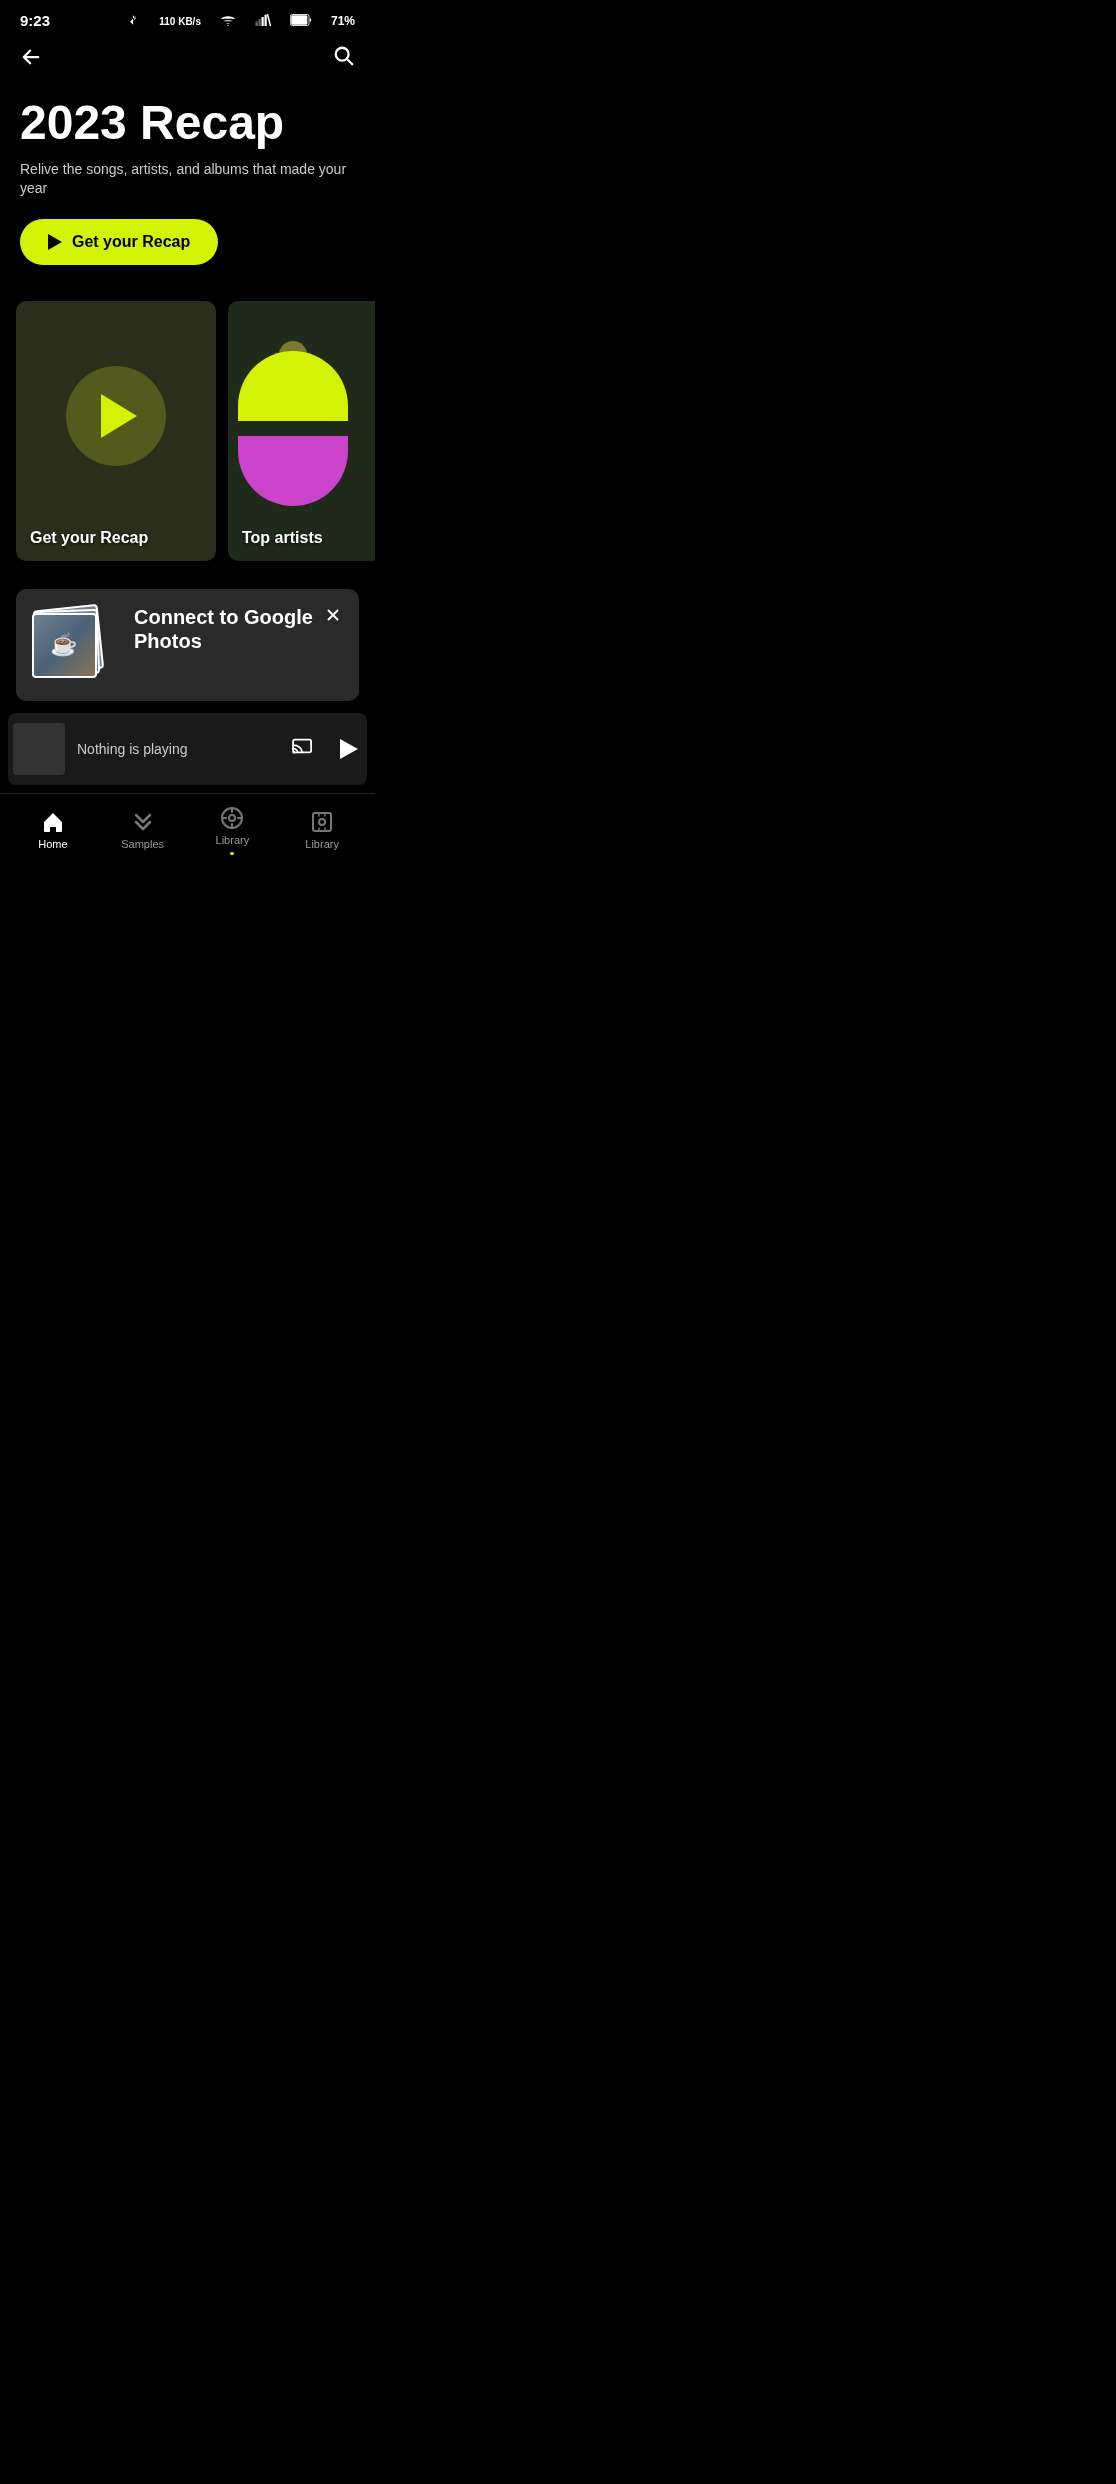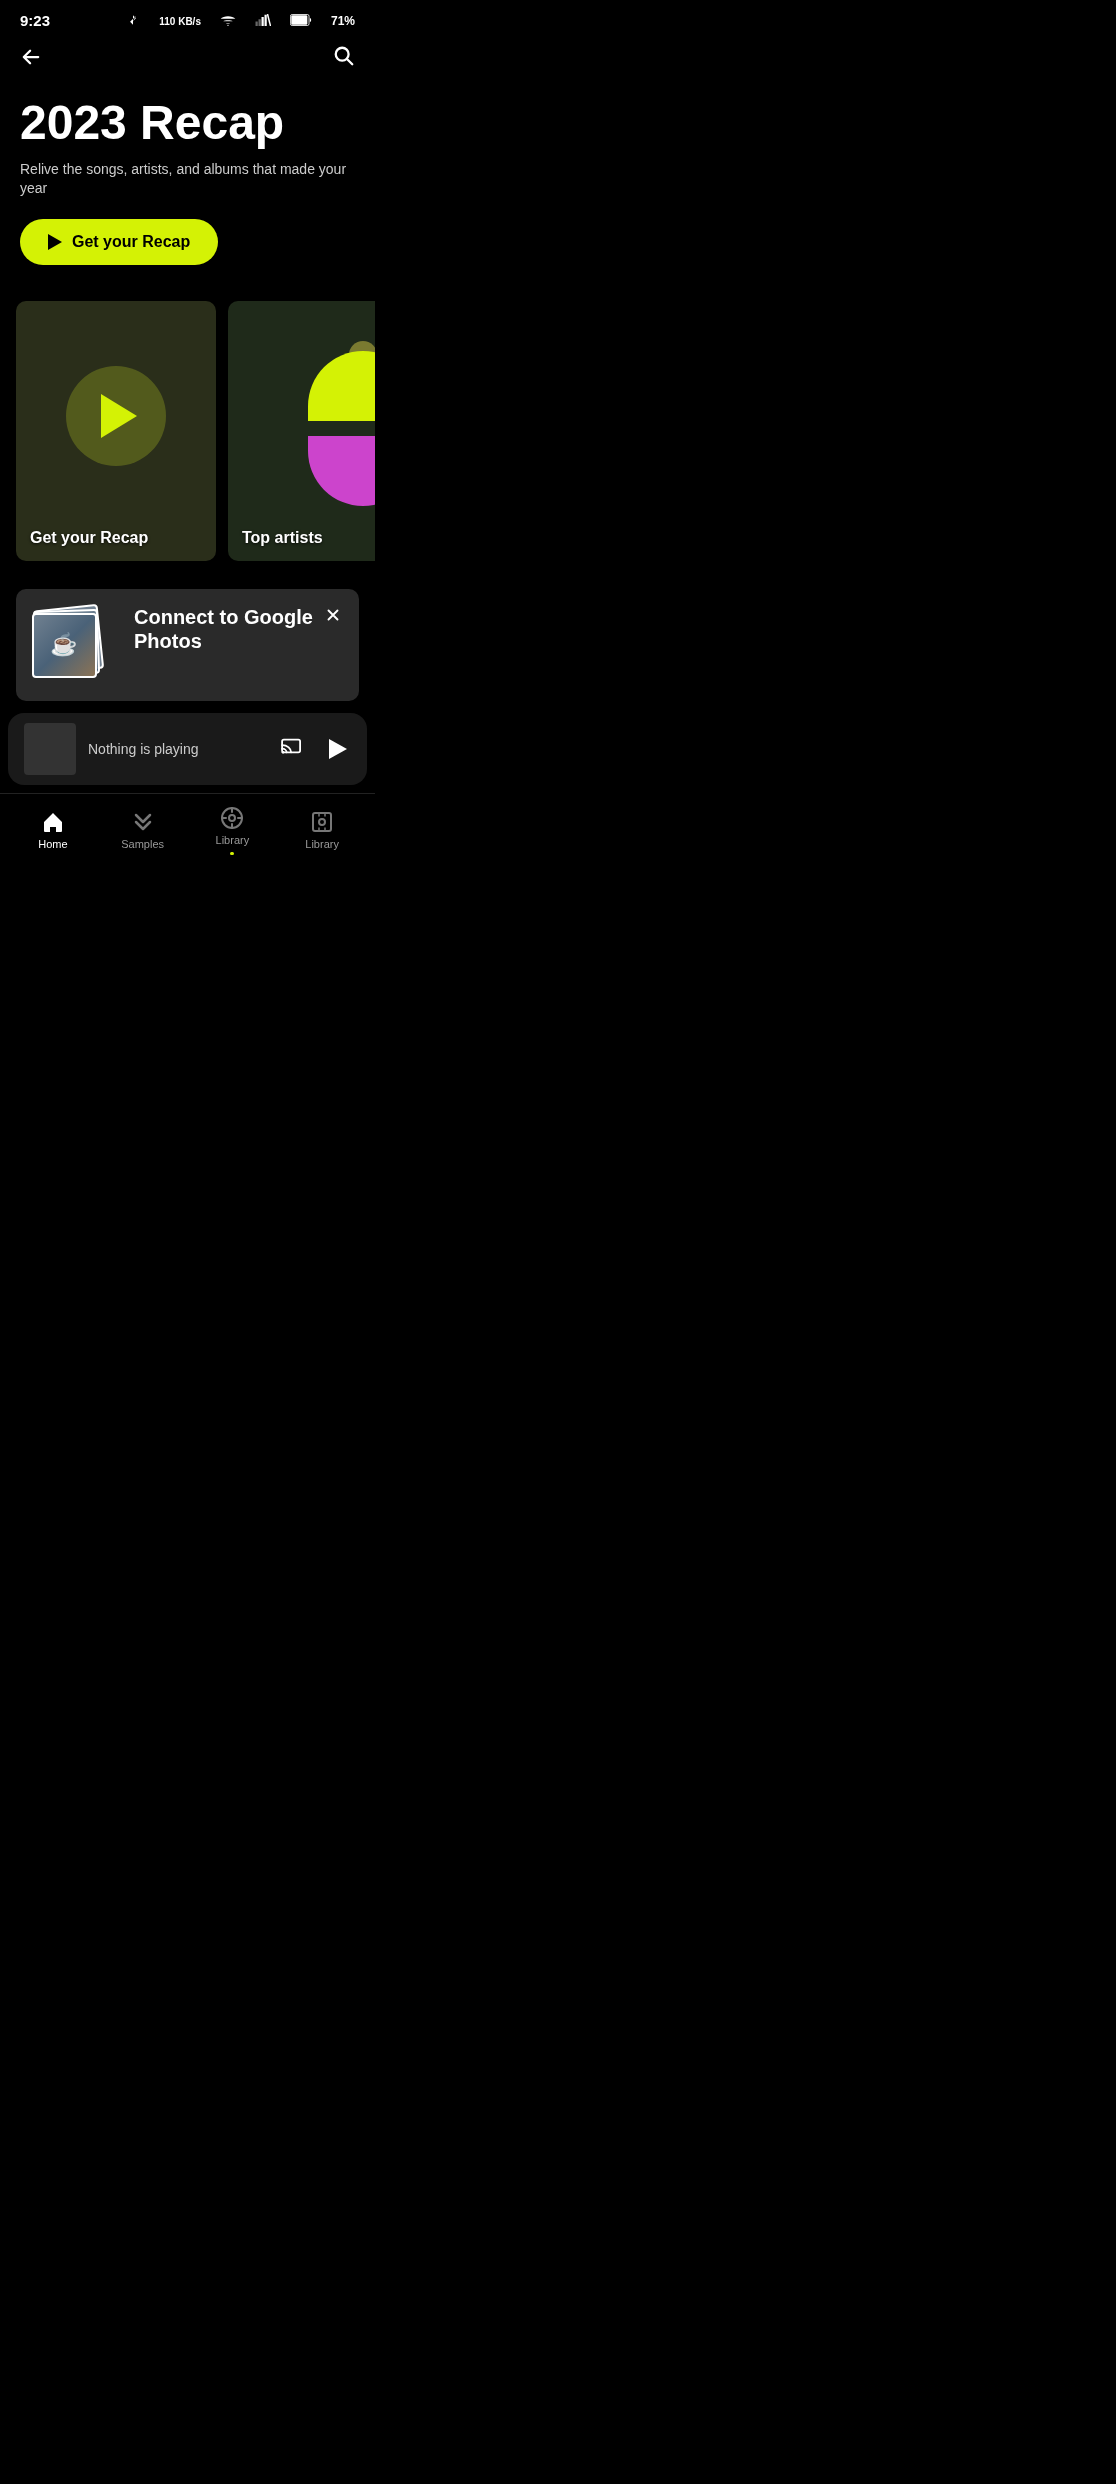--- a/index.html
+++ b/index.html
@@ -99,21 +99,21 @@
     }
     .card-bg-recap {
       background: #2a2e1a;
       display: flex;
       align-items: center;
       justify-content: center;
     }
     .card-bg-artists {
       background: #1f2a1a;
       display: flex;
-      align-items: flex-end;
+      align-items: flex-start;
       justify-content: center;
       flex-direction: column;
     }
 
     
     .play-circle {
       width: 100px;
       height: 100px;
       border-radius: 50%;
       background: rgba(100,110,30,0.7);
@@ -245,24 +245,24 @@
       display: flex;
       align-items: center;
       justify-content: center;
     }
 
     
     .now-playing {
       display: flex;
       align-items: center;
       gap: 12px;
-      padding: 10px 16px;
+      padding: 10px 5px;
       background: #1a1a1a;
       margin: 12px 8px 0;
-      border-radius: 16px;
+      border-radius: 8px;
     }
     .album-thumb {
       width: 52px;
       height: 52px;
       background: #333;
       border-radius: 4px;
       flex-shrink: 0;
     }
     .now-playing-text {
       flex: 1;

